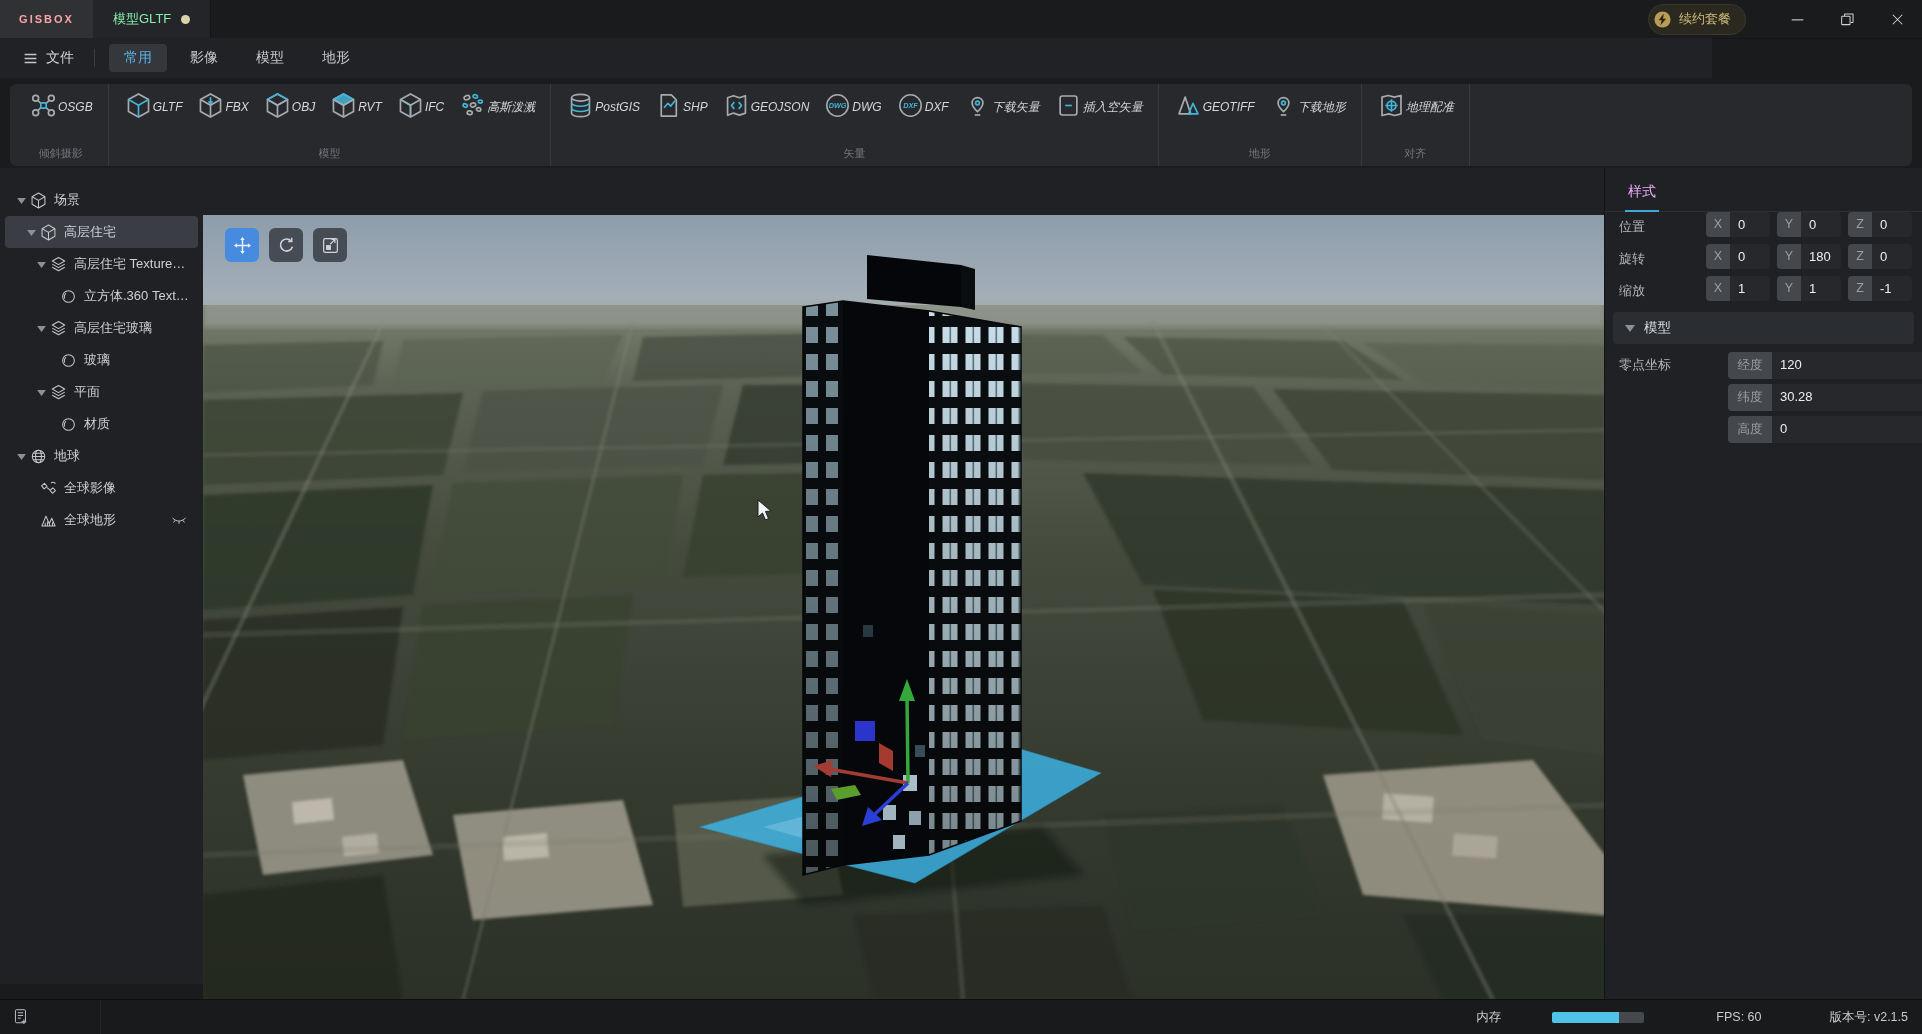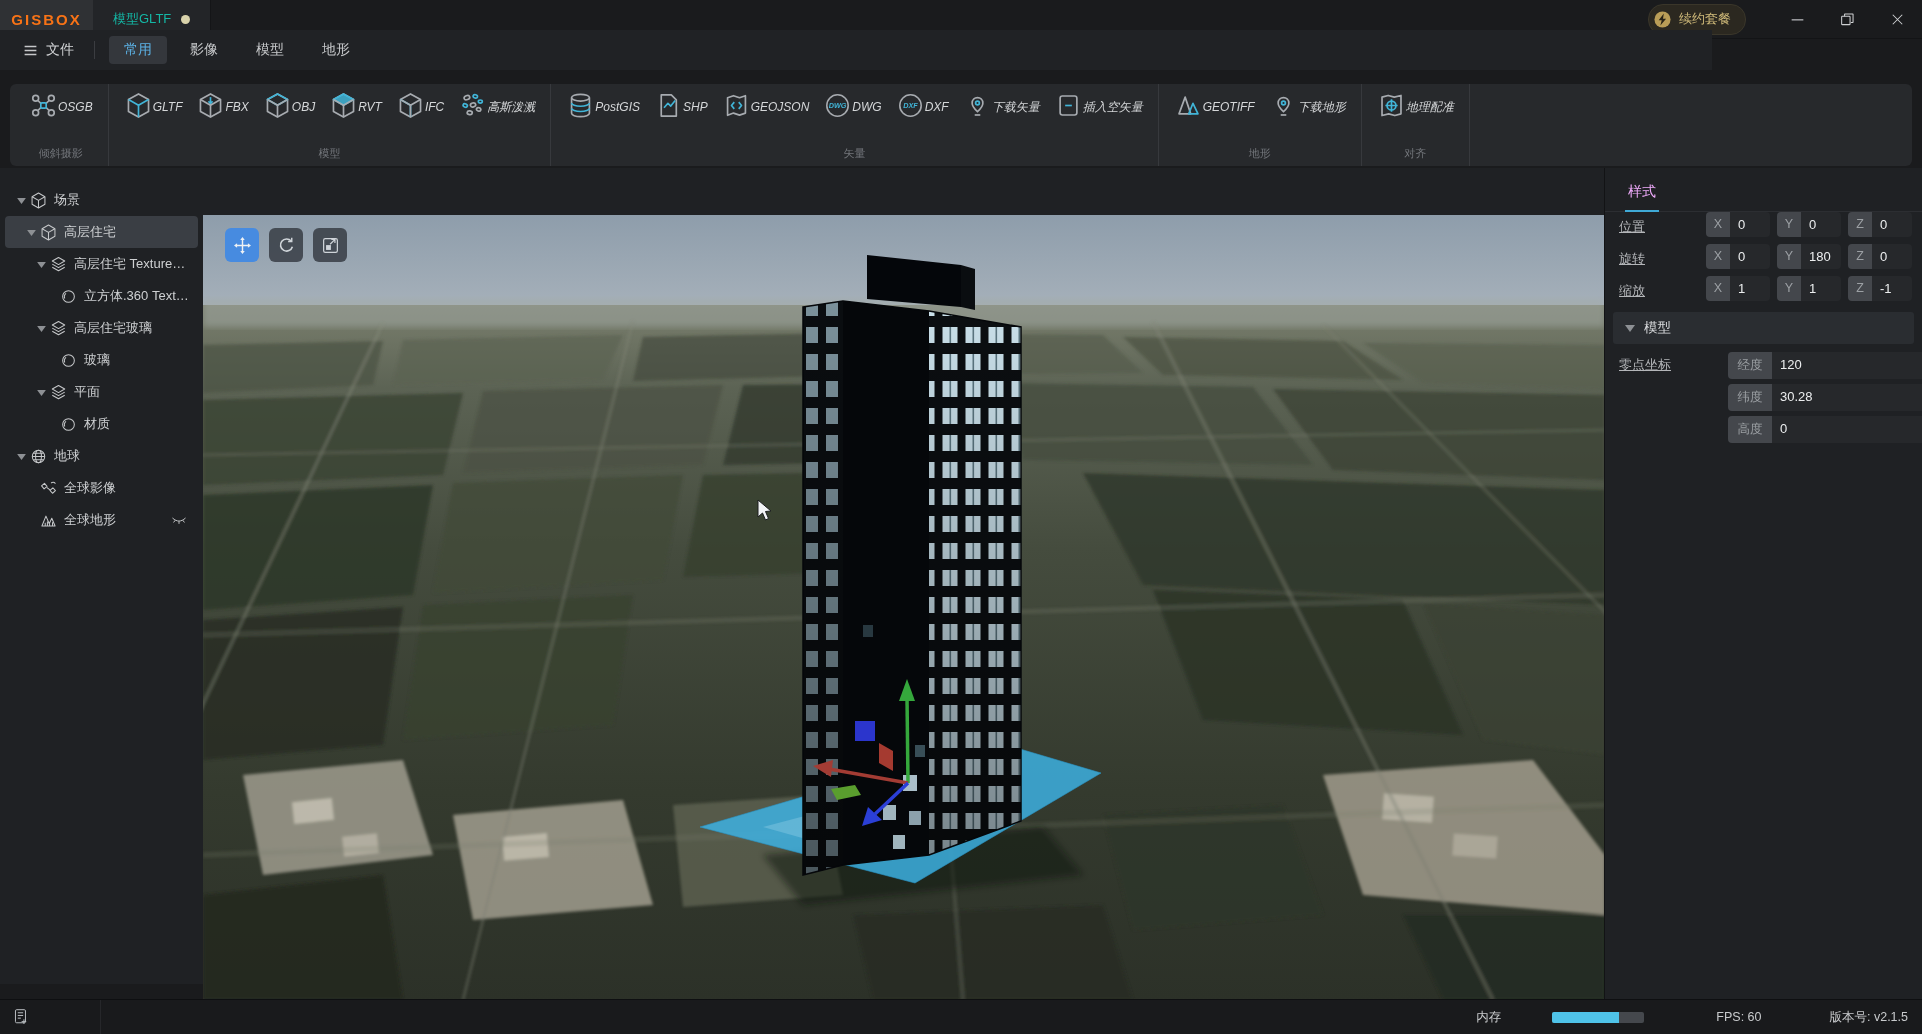--- a/index.html
+++ b/index.html
@@ -2,31 +2,31 @@
 <html><head>
 <meta charset="utf-8">
 <style>
   html,body{margin:0;padding:0;background:#0e0f11;}
   body{font-family:"Liberation Sans","DejaVu Sans",sans-serif;}
   #app{position:relative;width:1922px;height:1034px;background:#1a1b1d;overflow:hidden;color:#d6d8da;font-size:13px;}
   svg{display:block}
 
   
   .titlebar{position:absolute;left:0;top:0;width:1922px;height:38px;background:#1a1b1d;display:flex;align-items:center;border-bottom:1px solid #131416;}
-  .logo{width:93px;height:38px;background:#2f3134;display:flex;align-items:center;justify-content:center;font-weight:700;font-size:15px;letter-spacing:2px;color:#f97316;}
-  .doc-tab{height:38px;display:flex;align-items:center;gap:10px;padding:0 20px;background:#232528;border-right:1px solid #141517;color:#14b8a6;font-size:13px;}
+  .logo{width:93px;height:38px;background:#2f3134;display:flex;align-items:center;justify-content:center;font-weight:700;font-size:11px;letter-spacing:2px;color:#fca5a5;}
+  .doc-tab{height:38px;display:flex;align-items:center;gap:10px;padding:0 20px;background:#232528;border-right:1px solid #141517;color:#86efac;font-size:13px;}
   .doc-dot{width:9px;height:9px;border-radius:50%;background:#d9d3ab;}
   .tb-spacer{flex:1;}
   .renew-btn{display:flex;align-items:center;gap:7px;background:#2b2820;border:1px solid #3a362a;border-radius:15px;padding:2px 14px 2px 4px;color:#cdb878;font-size:13px;margin-right:26px;height:25px;}
   .renew-ico{width:19px;height:19px;}
   .win-btn{width:50px;height:38px;display:flex;align-items:center;justify-content:center;}
   .win-btn svg{width:19px;height:19px;}
 
   
-  .menubar{position:absolute;left:0;top:30px;width:1712px;height:40px;background:#202225;display:flex;align-items:center;}
+  .menubar{position:absolute;left:0;top:38px;width:1712px;height:40px;background:#202225;display:flex;align-items:center;}
   .file-item{display:flex;align-items:center;gap:7px;margin-left:16px;color:#d2d4d6;font-size:14px;padding:4px 6px;}
   .file-item .ico{width:17px;height:17px;}
   .menu-sep{width:1px;height:18px;background:#3b3d41;margin:0 14px;}
   .menu-tab{padding:5px 15px;border-radius:4px;font-size:14px;color:#c6c8ca;margin-right:8px;}
   .menu-tab.active{background:#34373c;color:#5cb2e6;}
 
   
   .ribbon{position:absolute;left:0;top:78px;width:1922px;height:90px;background:#1a1b1d;}
   .ribbon-panel{position:absolute;left:10px;right:10px;top:6px;height:82px;background:#27292c;border-radius:6px;display:flex;align-items:stretch;padding-left:4px;}
   .ribbon-group{display:flex;flex-direction:column;border-right:1px solid #37393d;padding:0 8px;}
@@ -62,21 +62,21 @@
   .vp-tool svg{width:21px;height:21px;}
 
   
   .rightpanel{position:absolute;right:0;top:168px;width:317px;bottom:34px;background:#1f2124;border-left:1px solid #121315;}
   .rp-tabs{height:43px;border-bottom:1px solid #2c2e32;display:flex;align-items:flex-end;padding-left:20px;}
   .rp-tab{color:#f0abfc;font-size:14px;padding:0 3px 9px;border-bottom:2px solid #3fa9d6;margin-bottom:-1px;}
   .rp-section-header{margin:11px 8px 8px;height:32px;background:#2a2d31;border-radius:3px;display:flex;align-items:center;padding:0 12px;gap:9px;font-size:13.5px;color:#d8dadc;}
   .rp-section-header svg{width:10px;height:8px;}
   .prow{display:flex;align-items:center;margin:0 10px 7px 14px;}
   .prow.stacked{align-items:flex-start;}
-  .prow-label{font-size:13px;color:#b4b6b9;flex:1;padding-top:4px;text-decoration:underline;}
+  .prow-label{font-size:13px;color:#b4b6b9;flex:1;padding-top:4px;}
   .fgroup{display:flex;border-radius:4px;overflow:hidden;margin-left:7px;}
   .chip-k{background:#44474c;color:#9ca0a4;font-size:12.5px;padding:5px 0;width:24px;text-align:center;flex:none;}
   .chip-v{background:#26282b;color:#eceeef;font-size:13px;padding:5px 8px;min-width:24px;}
   .vgroup{display:flex;flex-direction:column;gap:5px;width:200px;}
   .vgroup .fgroup{margin-left:16px;width:100%;}
   .vgroup .chip-k{width:44px;}
   .vgroup .chip-v{flex:1;}
 
   
   .statusbar{position:absolute;left:0;bottom:0;width:1922px;height:34px;background:#191a1c;border-top:1px solid #0e0f11;display:flex;align-items:center;}

